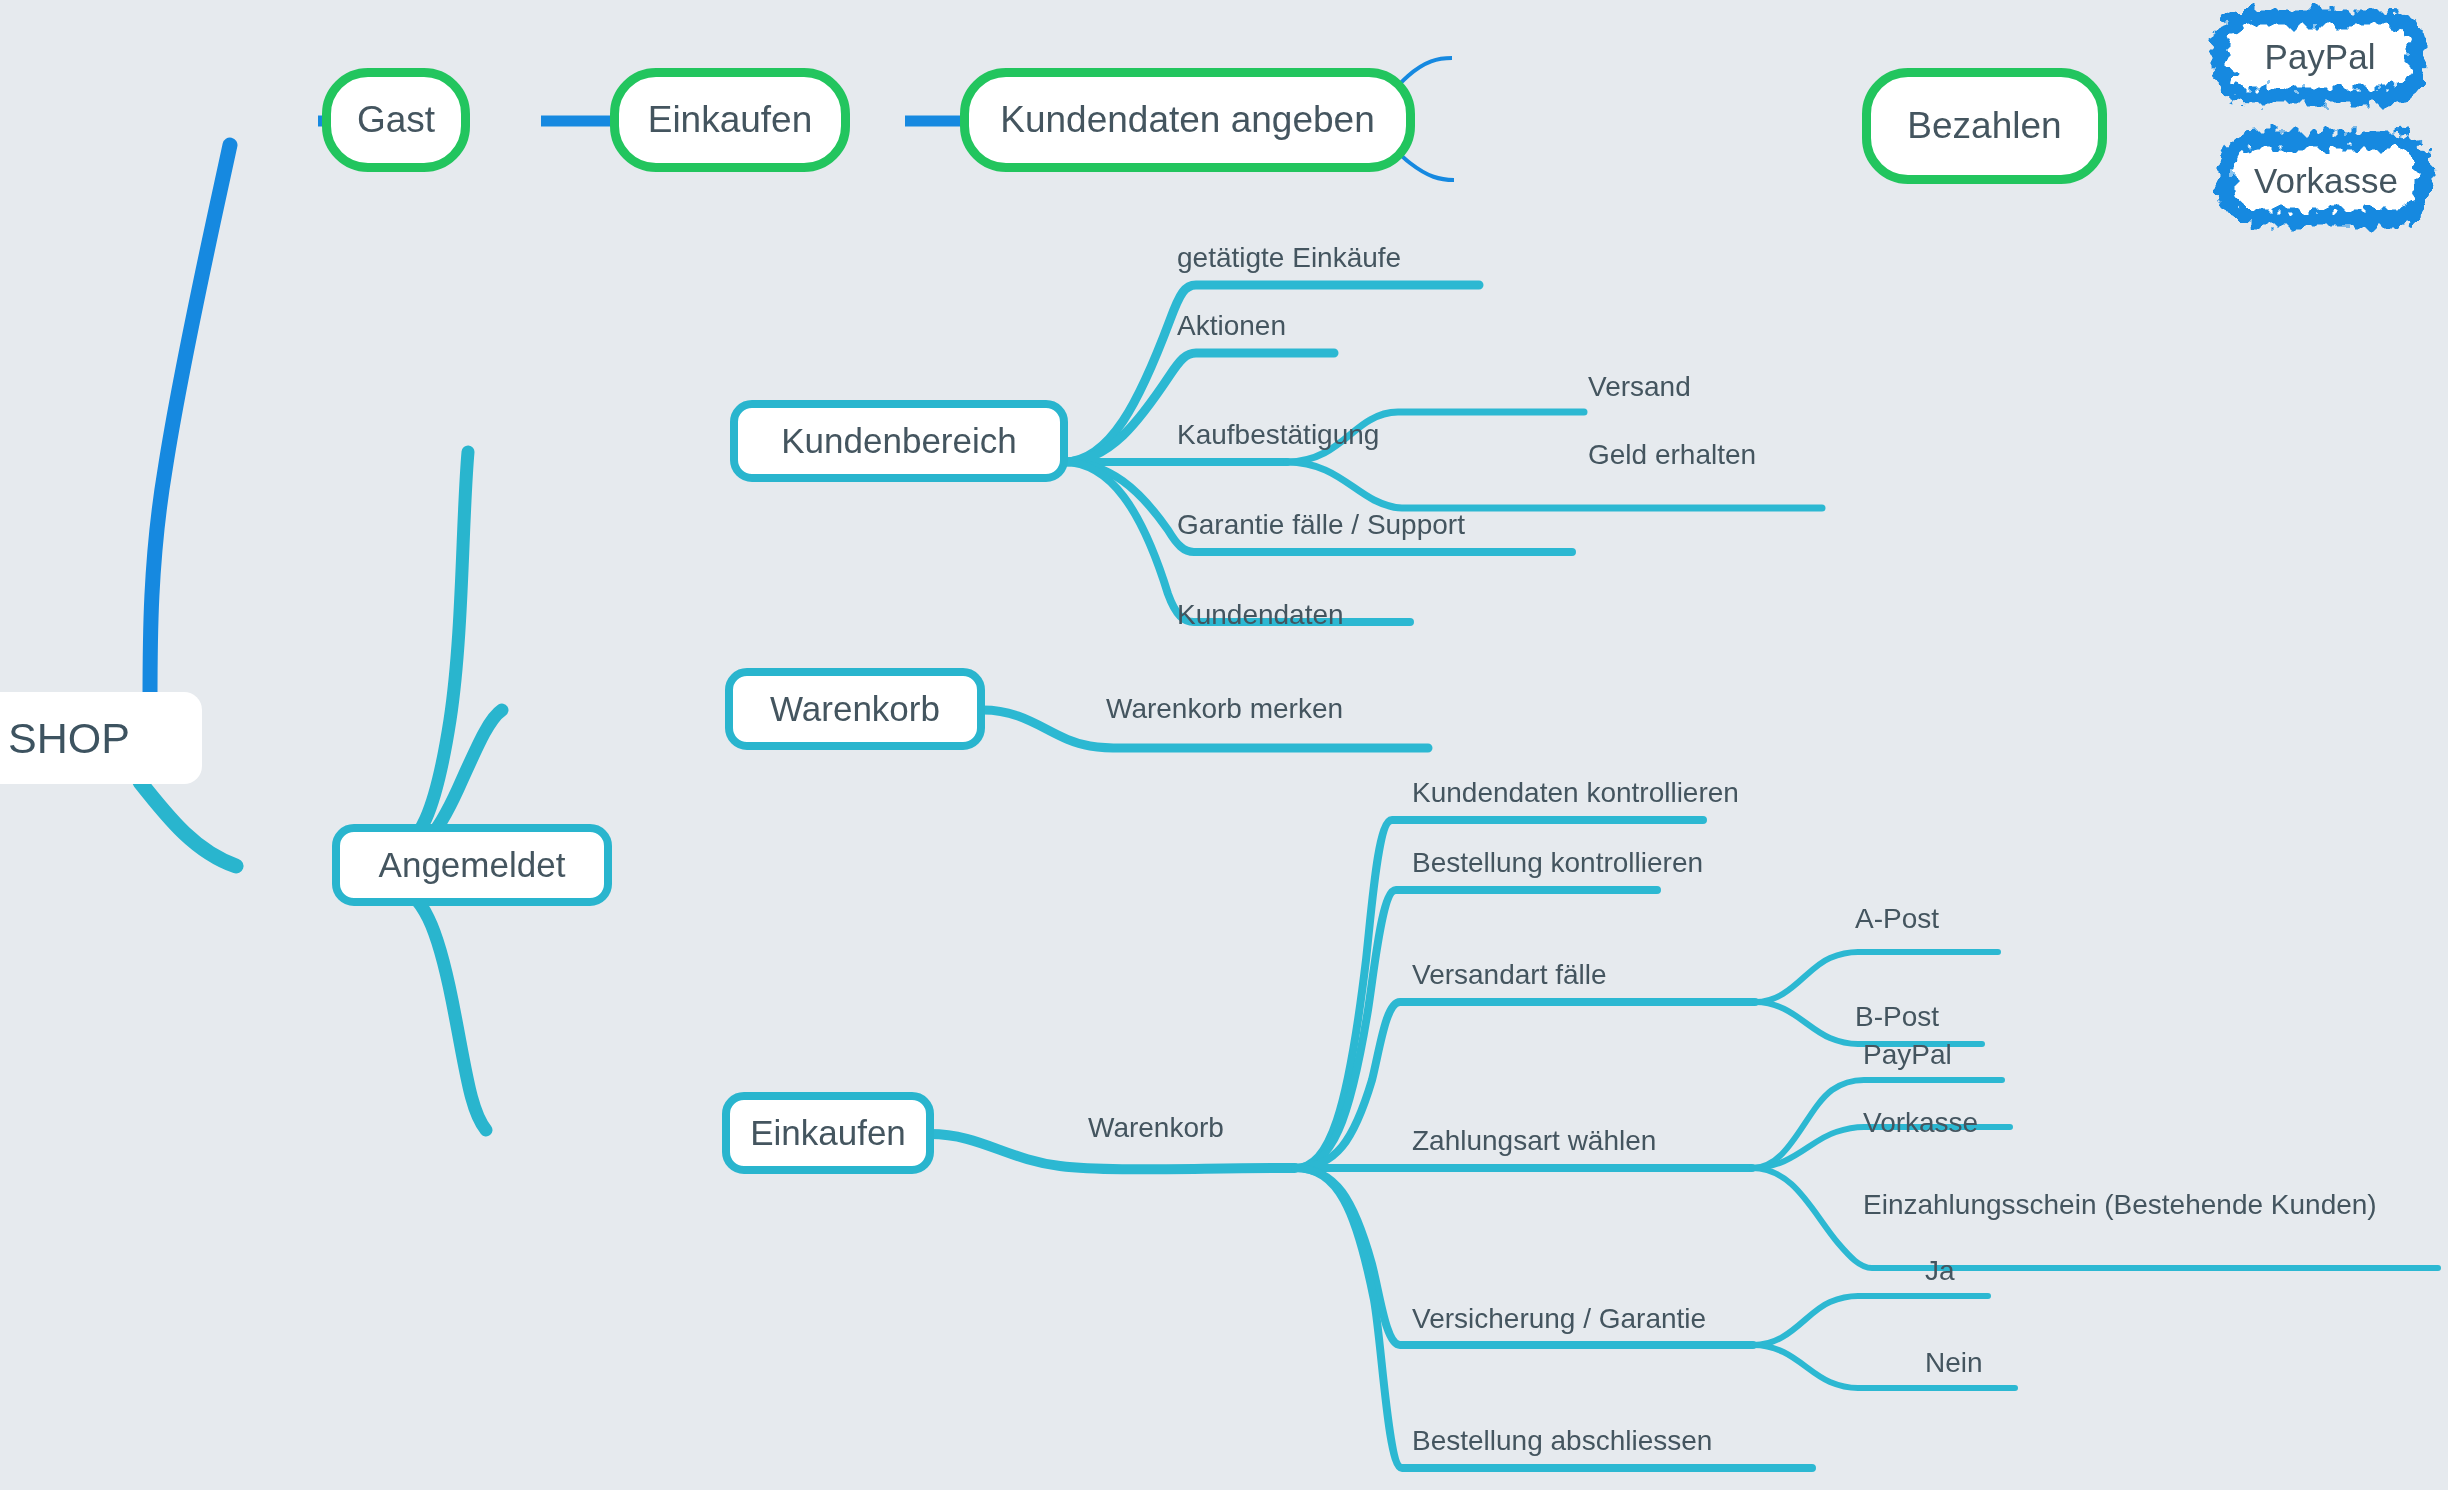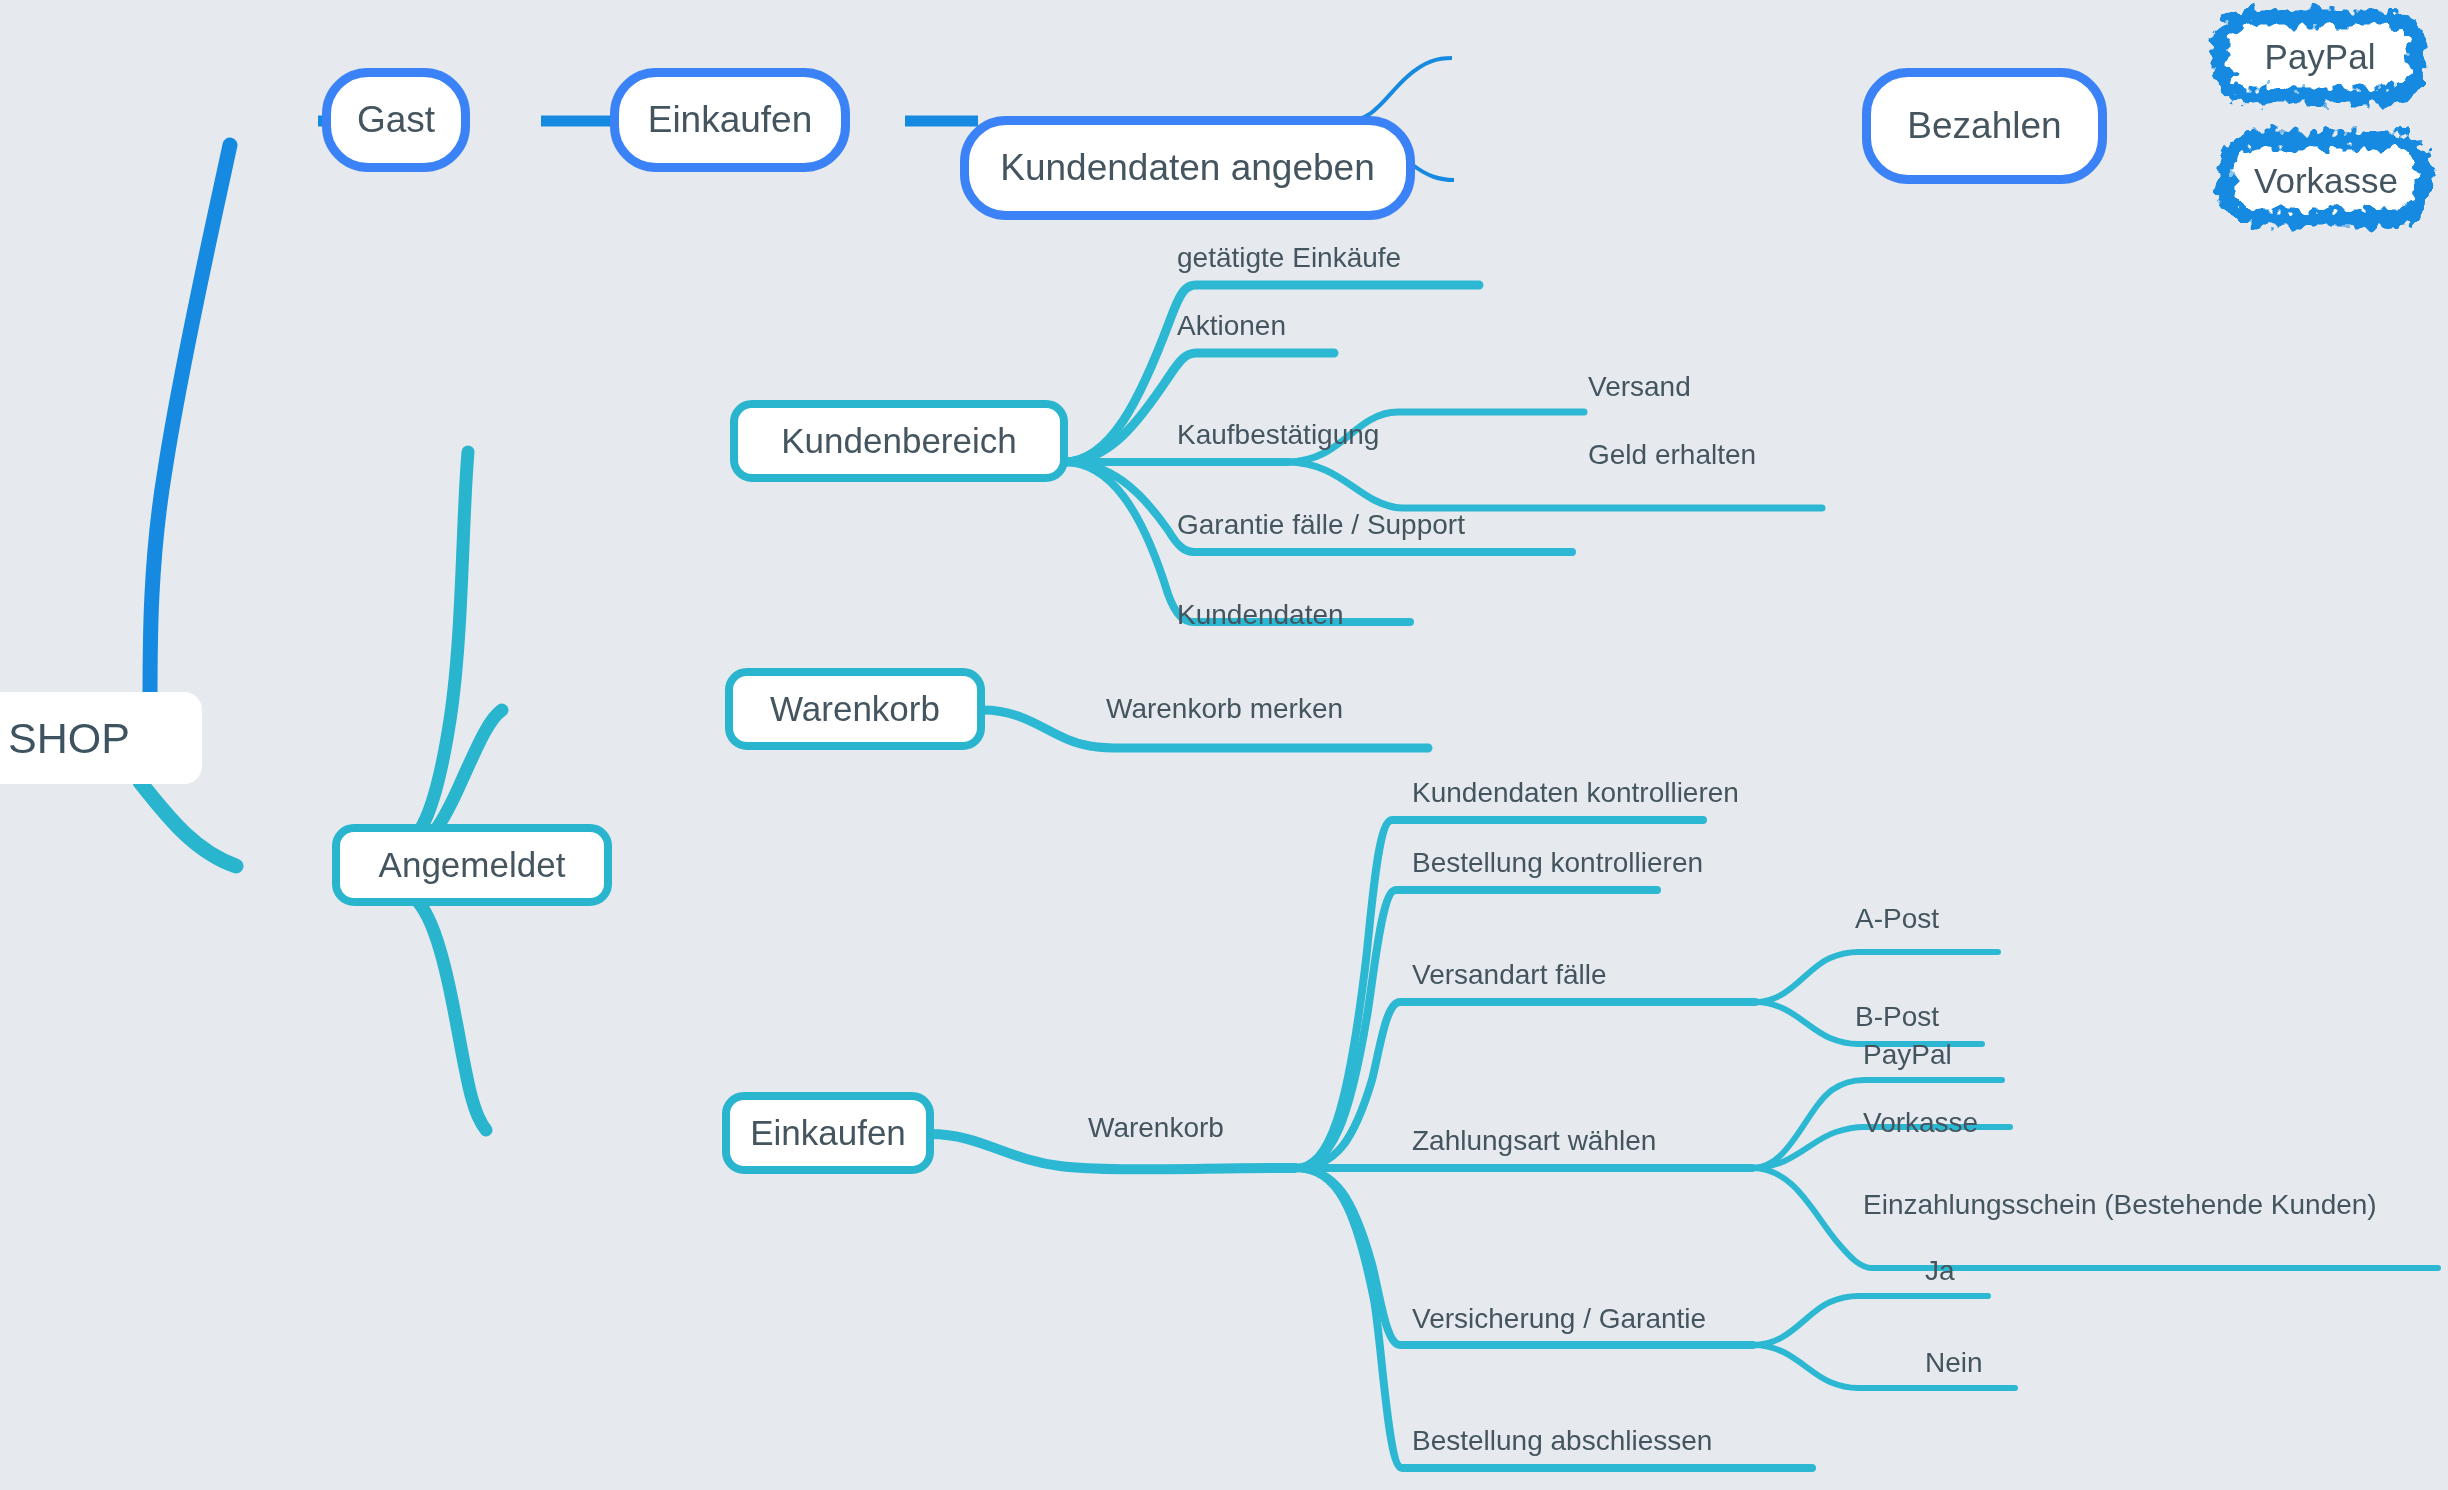--- a/index.html
+++ b/index.html
@@ -17,21 +17,21 @@
   .node{
     position:absolute;
     box-sizing:border-box;
     display:flex;align-items:center;justify-content:center;
     background:#ffffff;
     color:#44555f;
     white-space:nowrap;
     z-index:5;
   }
   .node.lvl1{
-    border:9px solid #3b82f6;
+    border:9px solid #22c55e;
     border-radius:46px;
     font-size:37px;
   }
   .node.lvl2{
     border:8px solid #29b5ce;
     border-radius:22px;
     font-size:35px;
   }
   .node.root{
     border:none;
@@ -144,21 +144,21 @@
   </div>
 
   <div class="node lvl1" style="left:322px;top:68px;width:148px;height:104px;">
     <span>Gast</span>
   </div>
 
   <div class="node lvl1" style="left:610px;top:68px;width:240px;height:104px;">
     <span>Einkaufen</span>
   </div>
 
-  <div class="node lvl1" style="left:960px;top:68px;width:455px;height:104px;margin-top:48px;">
+  <div class="node lvl1" style="left:960px;top:68px;width:455px;height:104px;">
     <span>Kundendaten angeben</span>
   </div>
 
 
   <div class="node lvl1" style="left:1862px;top:68px;width:245px;height:116px;">
     <span>Bezahlen</span>
   </div>
 
   <div class="cloud" style="left:2214px;top:10px;width:212px;height:94px;">
     <span class="ctext">PayPal</span>

